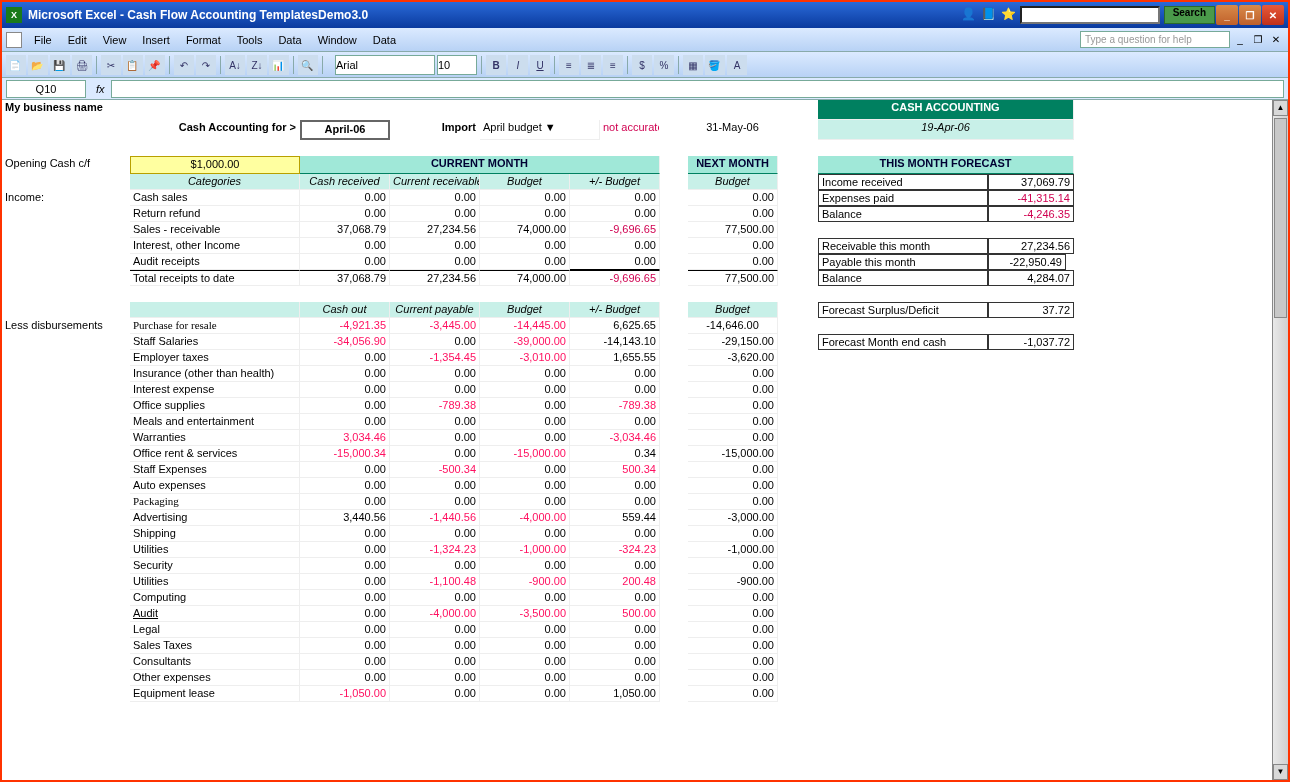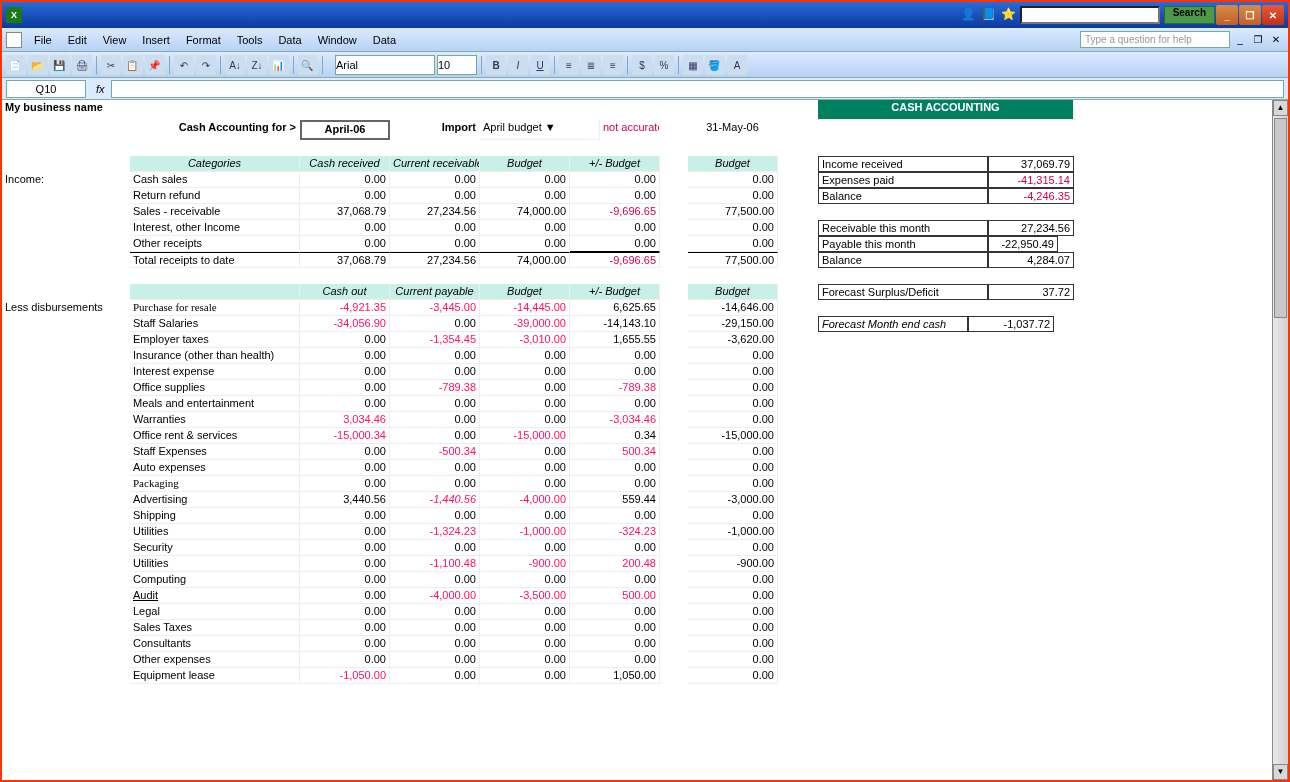--- a/index.html
+++ b/index.html
@@ -57,20 +57,21 @@
 .tabs-row .nav { display:flex; }
 .tabs-row .navbtn { width:16px; height:16px; border:1px solid #888; background:#ddd; text-align:center; line-height:14px; font-size:8px; }
 .tabs-row .hscroll { flex:1; display:flex; margin-left:8px; }
 .tabs-row .hscroll .track { flex:1; background:#e0e0e0; border:1px solid #888; }
 </style>
 </head>
 <body>
 
 <div class="titlebar">
   <span class="excel-icon">X</span>
+  <span>Microsoft Excel - Cash Flow Accounting TemplatesDemo3.0</span>
   <span class="spacer"></span>
   <span class="tb-icon">👤</span>
   <span class="tb-icon">📘</span>
   <span class="tb-icon">⭐</span>
   <input class="search" style="">
   <span class="search-btn">Search</span>
   <span class="winbtn">_</span>
   <span class="winbtn">❐</span>
   <span class="winbtn close">✕</span>
 </div>
@@ -140,23 +141,33 @@
         <div class="row h20">
           <div class="cell noborder" style="width: 128px;"></div>
           <div class="cell bold rgt noborder" style="width: 170px;">Cash Accounting for &gt;</div>
           <div class="cell date-box" style="width: 90px;">April-06</div>
           <div class="cell bold rgt noborder" style="width: 90px;">Import</div>
           <div class="cell lbl" style="width: 120px;">April budget ▼</div>
           <div class="cell red lbl noborder" style="width: 60px;">not accurate</div>
           <div class="cell noborder" style="width: 28px;"></div>
           <div class="cell ctr noborder" style="width: 90px;">31-May-06</div>
           <div class="cell noborder" style="width: 40px;"></div>
+          <div class="cell hdr-teal2" style="width: 256px;">19-Apr-06</div>
         </div>
         <div class="row">
           <div class="cell noborder" style="width: 1270px;"></div>
+        </div>
+        <div class="row h18">
+          <div class="cell lbl noborder" style="width: 128px;">Opening Cash c/f</div>
+          <div class="cell yellow-box" style="width: 170px;">$1,000.00</div>
+          <div class="cell hdr-teal" style="width: 360px;">CURRENT MONTH</div>
+          <div class="cell noborder" style="width: 28px;"></div>
+          <div class="cell hdr-teal" style="width: 90px;">NEXT MONTH</div>
+          <div class="cell noborder" style="width: 40px;"></div>
+          <div class="cell hdr-teal lbl" style="width: 256px;">THIS MONTH FORECAST</div>
         </div>
         <div class="row">
           <div class="cell noborder" style="width: 128px;"></div>
           <div class="cell hdr-teal2" style="width: 170px;">Categories</div>
           <div class="cell hdr-teal2" style="width: 90px;">Cash received</div>
           <div class="cell hdr-teal2" style="width: 90px;">Current receivable</div>
           <div class="cell hdr-teal2" style="width: 90px;">Budget</div>
           <div class="cell hdr-teal2" style="width: 90px;">+/- Budget</div>
           <div class="cell noborder" style="width: 28px;"></div>
           <div class="cell hdr-teal2" style="width: 90px;">Budget</div>
@@ -211,30 +222,30 @@
           <div class="cell rgt" style="width: 90px;">0.00</div>
           <div class="cell rgt" style="width: 90px;">0.00</div>
           <div class="cell noborder" style="width: 28px;"></div>
           <div class="cell rgt" style="width: 90px;">0.00</div>
           <div class="cell noborder" style="width: 40px;"></div>
           <div class="cell lbl forecast-box" style="width: 170px;">Receivable this month</div>
           <div class="cell rgt forecast-box " style="width: 86px;">27,234.56</div>
         </div>
         <div class="row">
           <div class="cell noborder" style="width: 128px;"></div>
-          <div class="cell lbl" style="width: 170px;">Other receipts</div>
+          <div class="cell lbl" style="width: 170px;">Audit receipts</div>
           <div class="cell rgt" style="width: 90px;">0.00</div>
           <div class="cell rgt" style="width: 90px;">0.00</div>
           <div class="cell rgt" style="width: 90px;">0.00</div>
           <div class="cell rgt ulined" style="width: 90px;">0.00</div>
           <div class="cell noborder" style="width: 28px;"></div>
           <div class="cell rgt" style="width: 90px;">0.00</div>
           <div class="cell noborder" style="width: 40px;"></div>
           <div class="cell lbl forecast-box" style="width: 170px;">Payable this month</div>
-          <div class="cell rgt forecast-box " style="width: 70px;">-22,950.49</div>
+          <div class="cell rgt forecast-box " style="width: 78px;">-22,950.49</div>
         </div>
         <div class="row">
           <div class="cell noborder" style="width: 128px;"></div>
           <div class="cell lbl total-line" style="width: 170px;">Total receipts to date</div>
           <div class="cell rgt total-line" style="width: 90px;">37,068.79</div>
           <div class="cell rgt total-line" style="width: 90px;">27,234.56</div>
           <div class="cell rgt total-line" style="width: 90px;">74,000.00</div>
           <div class="cell red rgt total-line" style="width: 90px;">-9,696.65</div>
           <div class="cell noborder" style="width: 28px;"></div>
           <div class="cell rgt total-line" style="width: 90px;">77,500.00</div>
@@ -261,36 +272,36 @@
           <div class="cell rgt forecast-box " style="width: 86px;">37.72</div>
         </div>
         <div class="row">
           <div class="cell lbl noborder" style="width: 128px;">Less disbursements</div>
           <div class="cell lbl" style="width: 170px; font-family: Liberation Serif, serif;">Purchase for resale</div>
           <div class="cell red2 rgt" style="width: 90px;">-4,921.35</div>
           <div class="cell red2 rgt" style="width: 90px;">-3,445.00</div>
           <div class="cell red2 rgt" style="width: 90px;">-14,445.00</div>
           <div class="cell rgt" style="width: 90px;">6,625.65</div>
           <div class="cell noborder" style="width: 28px;"></div>
-          <div class="cell rgt" style="width: 90px;">-14,646.00</div>
+          <div class="cell rgt" style="width: 90px; text-align: center;">-14,646.00</div>
           <div class="cell noborder" style="width: 40px;"></div>
           <div class="cell noborder" style="width: 170px;"></div>
           <div class="cell noborder" style="width: 86px;"></div>
         </div>
         <div class="row">
           <div class="cell noborder" style="width: 128px;"></div>
           <div class="cell lbl" style="width: 170px;">Staff Salaries</div>
           <div class="cell red2 rgt" style="width: 90px;">-34,056.90</div>
           <div class="cell rgt" style="width: 90px;">0.00</div>
           <div class="cell red2 rgt" style="width: 90px;">-39,000.00</div>
           <div class="cell rgt" style="width: 90px;">-14,143.10</div>
           <div class="cell noborder" style="width: 28px;"></div>
           <div class="cell rgt" style="width: 90px;">-29,150.00</div>
           <div class="cell noborder" style="width: 40px;"></div>
-          <div class="cell lbl forecast-box" style="width: 150px; font-style: italic;">Forecast Month end cash</div>
+          <div class="cell lbl forecast-box" style="width: 170px;">Forecast Month end cash</div>
           <div class="cell rgt forecast-box " style="width: 86px;">-1,037.72</div>
         </div>
         <div class="row">
           <div class="cell noborder" style="width: 128px;"></div>
           <div class="cell lbl" style="width: 170px;">Employer taxes</div>
           <div class="cell rgt" style="width: 90px;">0.00</div>
           <div class="cell red2 rgt" style="width: 90px;">-1,354.45</div>
           <div class="cell red2 rgt" style="width: 90px;">-3,010.00</div>
           <div class="cell rgt" style="width: 90px;">1,655.55</div>
           <div class="cell noborder" style="width: 28px;"></div>
@@ -394,21 +405,21 @@
           <div class="cell rgt" style="width: 90px;">0.00</div>
           <div class="cell rgt" style="width: 90px;">0.00</div>
           <div class="cell noborder" style="width: 28px;"></div>
           <div class="cell rgt" style="width: 90px;">0.00</div>
           <div class="cell noborder" style="width: 40px;"></div>
         </div>
         <div class="row">
           <div class="cell noborder" style="width: 128px;"></div>
           <div class="cell lbl" style="width: 170px;">Advertising</div>
           <div class="cell rgt" style="width: 90px;">3,440.56</div>
-          <div class="cell red2 rgt" style="width: 90px; font-style: italic;">-1,440.56</div>
+          <div class="cell red2 rgt" style="width: 90px;">-1,440.56</div>
           <div class="cell red2 rgt" style="width: 90px;">-4,000.00</div>
           <div class="cell rgt" style="width: 90px;">559.44</div>
           <div class="cell noborder" style="width: 28px;"></div>
           <div class="cell rgt" style="width: 90px;">-3,000.00</div>
           <div class="cell noborder" style="width: 40px;"></div>
         </div>
         <div class="row">
           <div class="cell noborder" style="width: 128px;"></div>
           <div class="cell lbl" style="width: 170px;">Shipping</div>
           <div class="cell rgt" style="width: 90px;">0.00</div>

